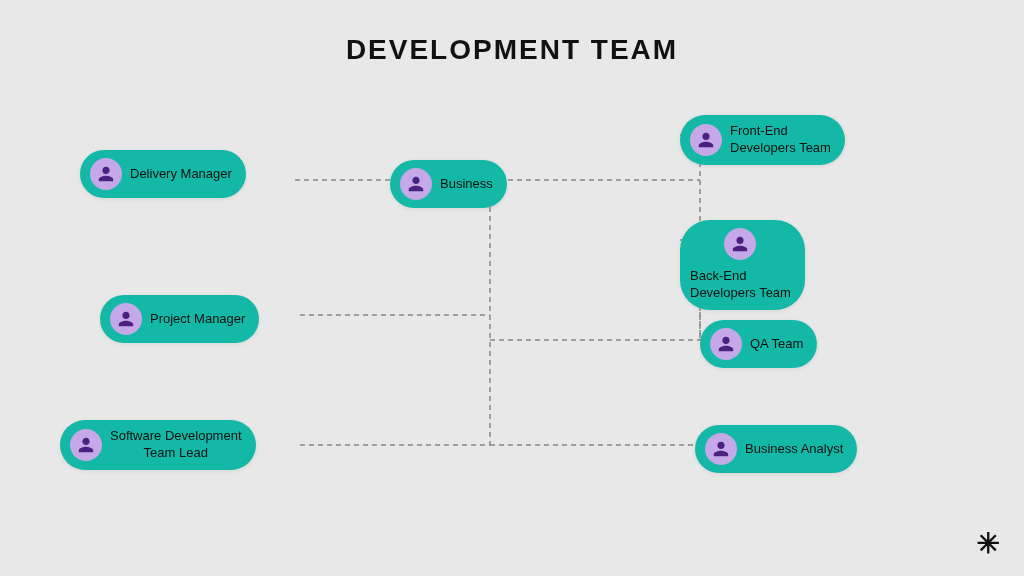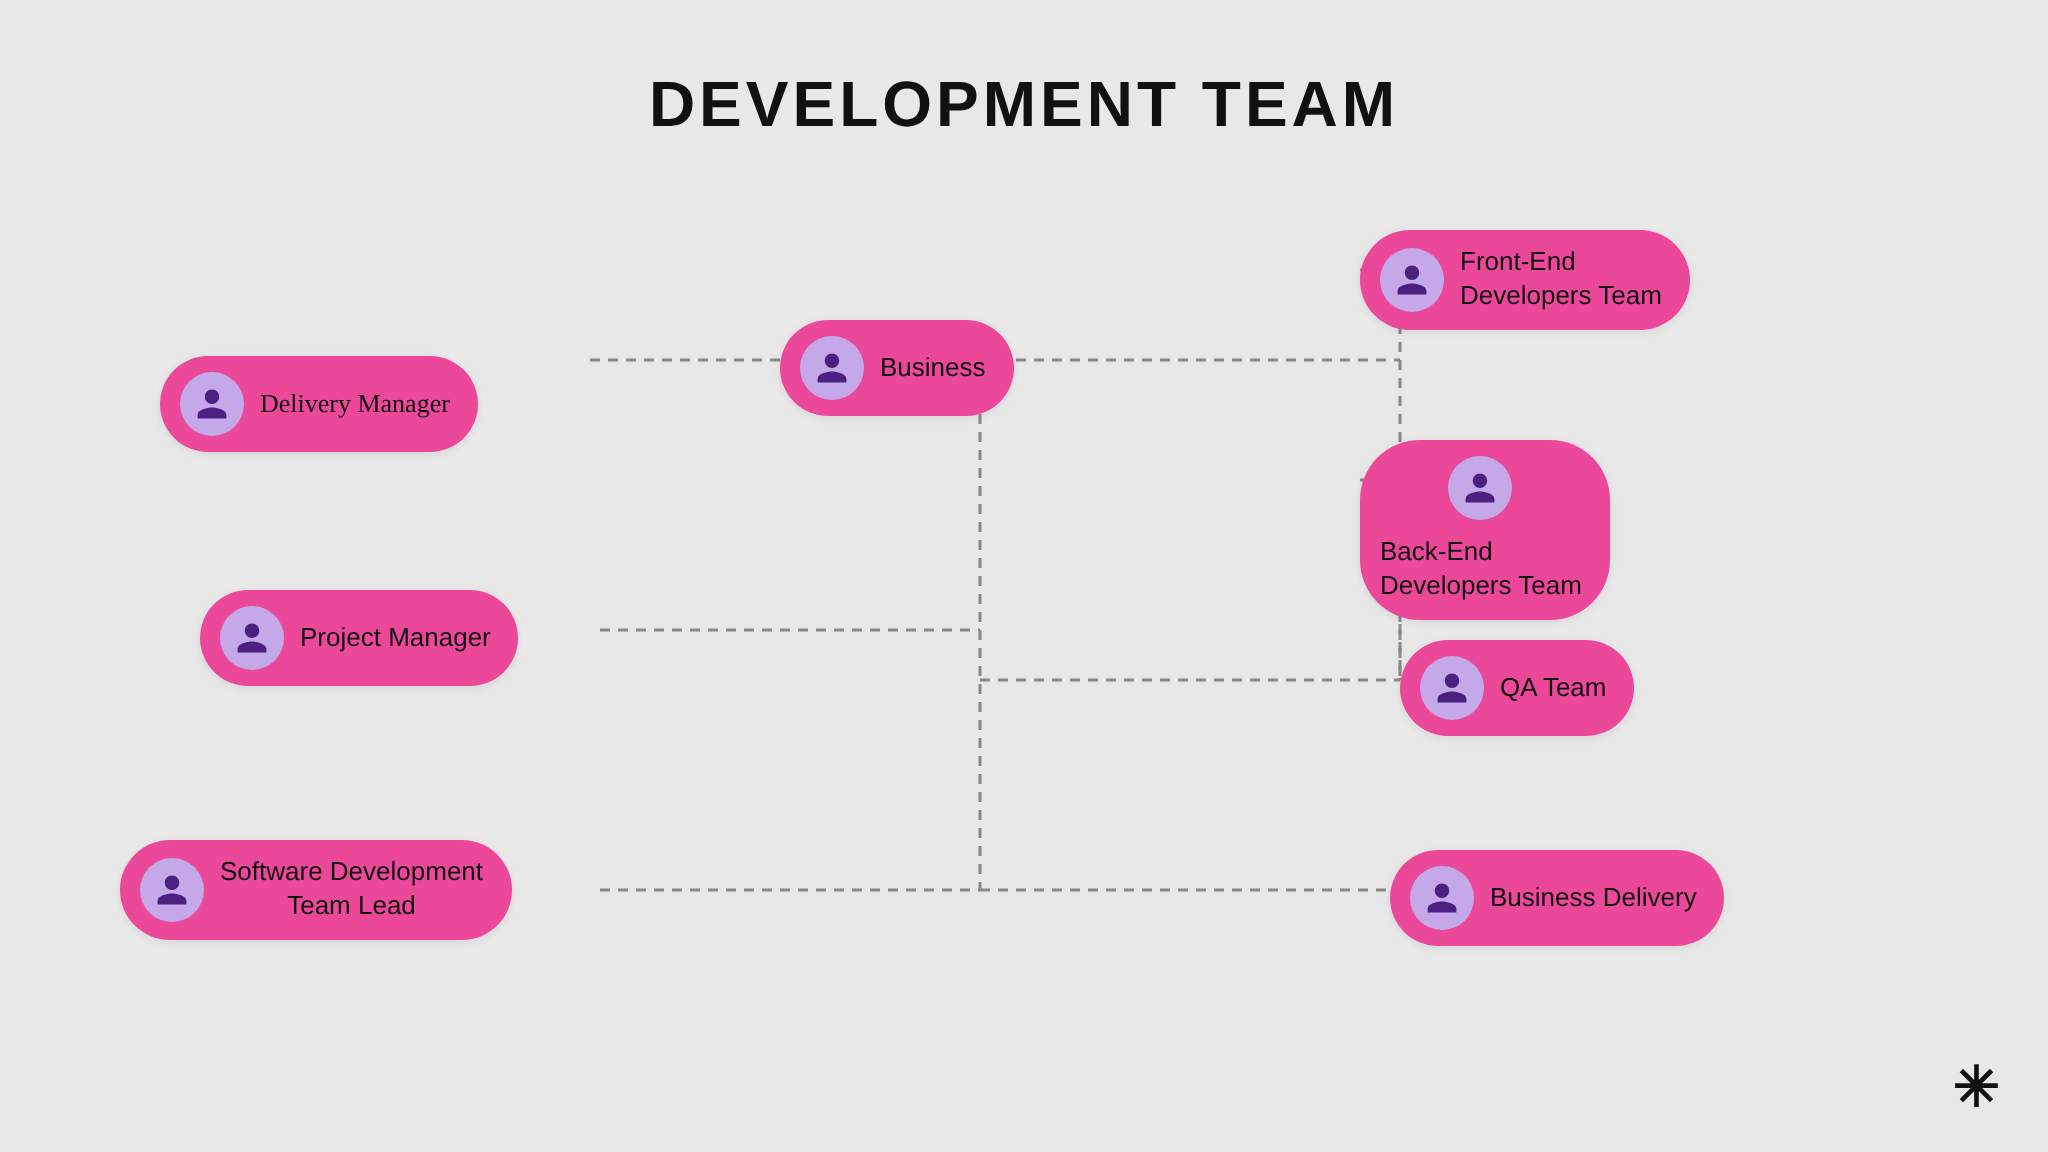--- a/index.html
+++ b/index.html
@@ -13,21 +13,21 @@
       position: relative;
     }
 
     .title {
       text-align: center;
       padding-top: 32px;
       line-height: 1.3;
     }
 
     .title h1 {
-      font-size: 32px;
+      font-size: 28px;
       font-weight: 900;
       letter-spacing: 2px;
       color: #111;
       text-transform: uppercase;
     }
 
     .diagram-area {
       position: absolute;
       top: 110px;
       left: 0;
@@ -40,21 +40,21 @@
       top: 0; left: 0;
       width: 100%;
       height: 100%;
       pointer-events: none;
     }
 
     .node {
       position: absolute;
       display: flex;
       align-items: center;
-      background: #ec4899;
+      background: #14b8a6;
       border-radius: 30px;
       padding: 8px 14px 8px 10px;
       box-shadow: 0 1px 4px rgba(0,0,0,0.08);
       gap: 8px;
       min-width: 80px;
     }
 
     .node-icon {
       width: 32px;
       height: 32px;
@@ -119,21 +119,21 @@
     <line class="dashed" x1="300" y1="205" x2="490" y2="205"></line>
 
     <line class="dashed" x1="490" y1="230" x2="700" y2="230"></line>
     <line class="dashed" x1="700" y1="130" x2="700" y2="230"></line>
 
     <line class="dashed" x1="300" y1="335" x2="490" y2="335"></line>
 
     <line class="dashed" x1="490" y1="335" x2="700" y2="335"></line>
   </svg>
 
-  <div class="node" style="left:80px; top:68px;font-family:Liberation Serif, serif;">
+  <div class="node" style="left:80px; top:40px;">
     <div class="node-icon">
       <svg viewBox="0 0 24 24" xmlns="http://www.w3.org/2000/svg">
         <path d="M12 12c2.7 0 4.8-2.1 4.8-4.8S14.7 2.4 12 2.4 7.2 4.5 7.2 7.2 9.3 12 12 12zm0 2.4c-3.2 0-9.6 1.6-9.6 4.8v2.4h19.2v-2.4c0-3.2-6.4-4.8-9.6-4.8z"></path>
       </svg>
     </div>
     <span class="node-label">Delivery Manager</span>
   </div>
 
   <div class="node" style="left:390px; top:50px;">
     <div class="node-icon">
@@ -188,18 +188,18 @@
     </div>
     <span class="node-label">QA Team</span>
   </div>
 
   <div class="node" style="left:695px; top:315px;">
     <div class="node-icon">
       <svg viewBox="0 0 24 24" xmlns="http://www.w3.org/2000/svg">
         <path d="M12 12c2.7 0 4.8-2.1 4.8-4.8S14.7 2.4 12 2.4 7.2 4.5 7.2 7.2 9.3 12 12 12zm0 2.4c-3.2 0-9.6 1.6-9.6 4.8v2.4h19.2v-2.4c0-3.2-6.4-4.8-9.6-4.8z"></path>
       </svg>
     </div>
-    <span class="node-label">Business Delivery</span>
+    <span class="node-label">Business Analyst</span>
   </div>
 
 </div>
 
 <div class="asterisk">✳</div>
 
 </body></html>

